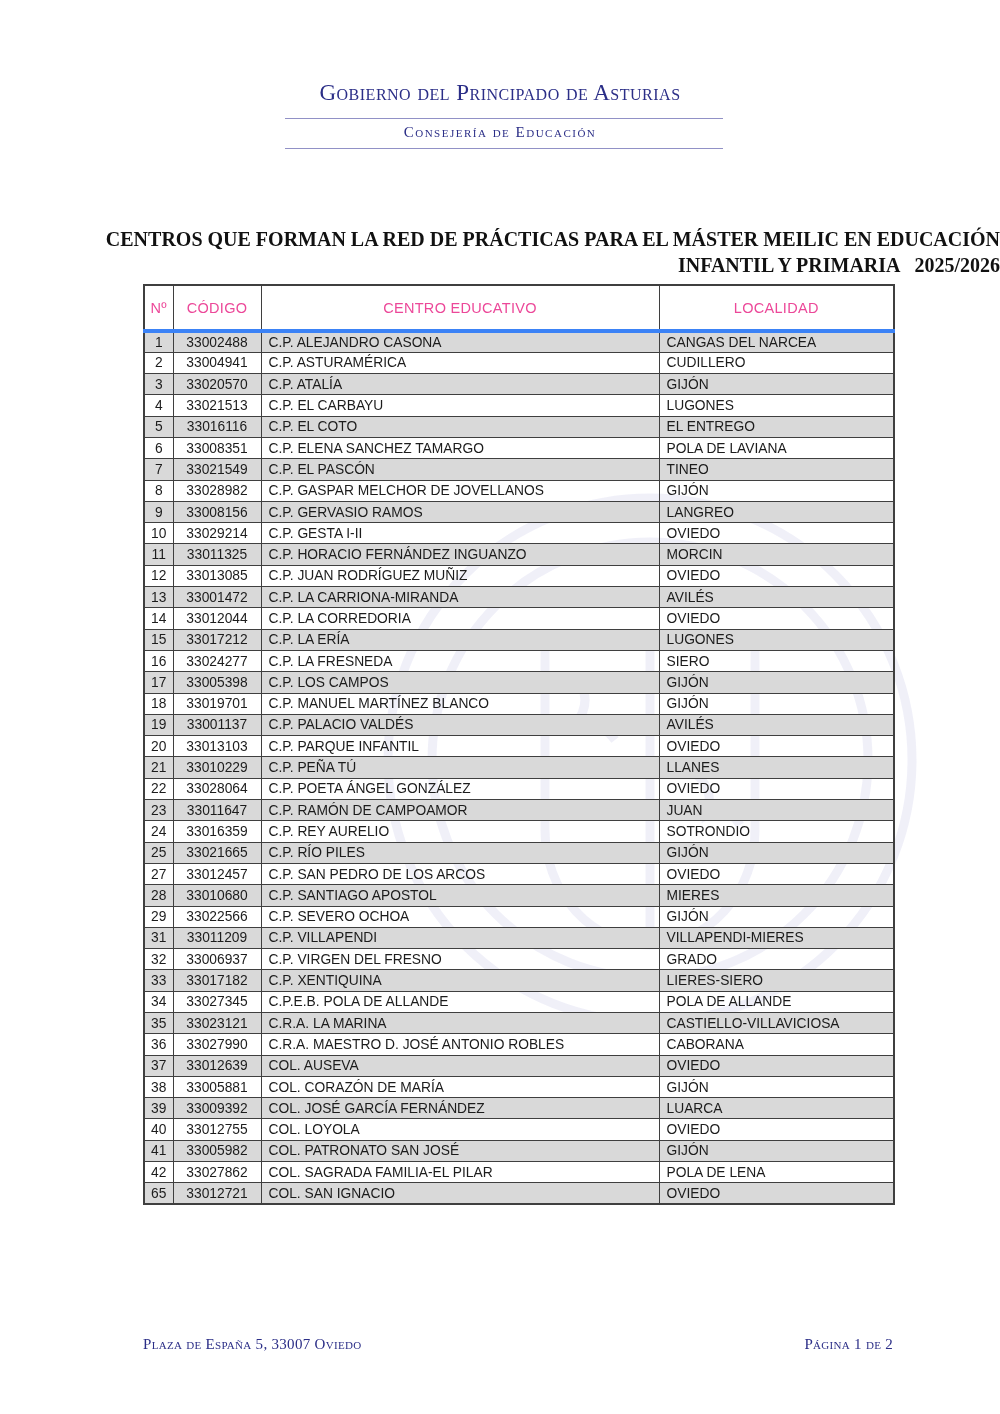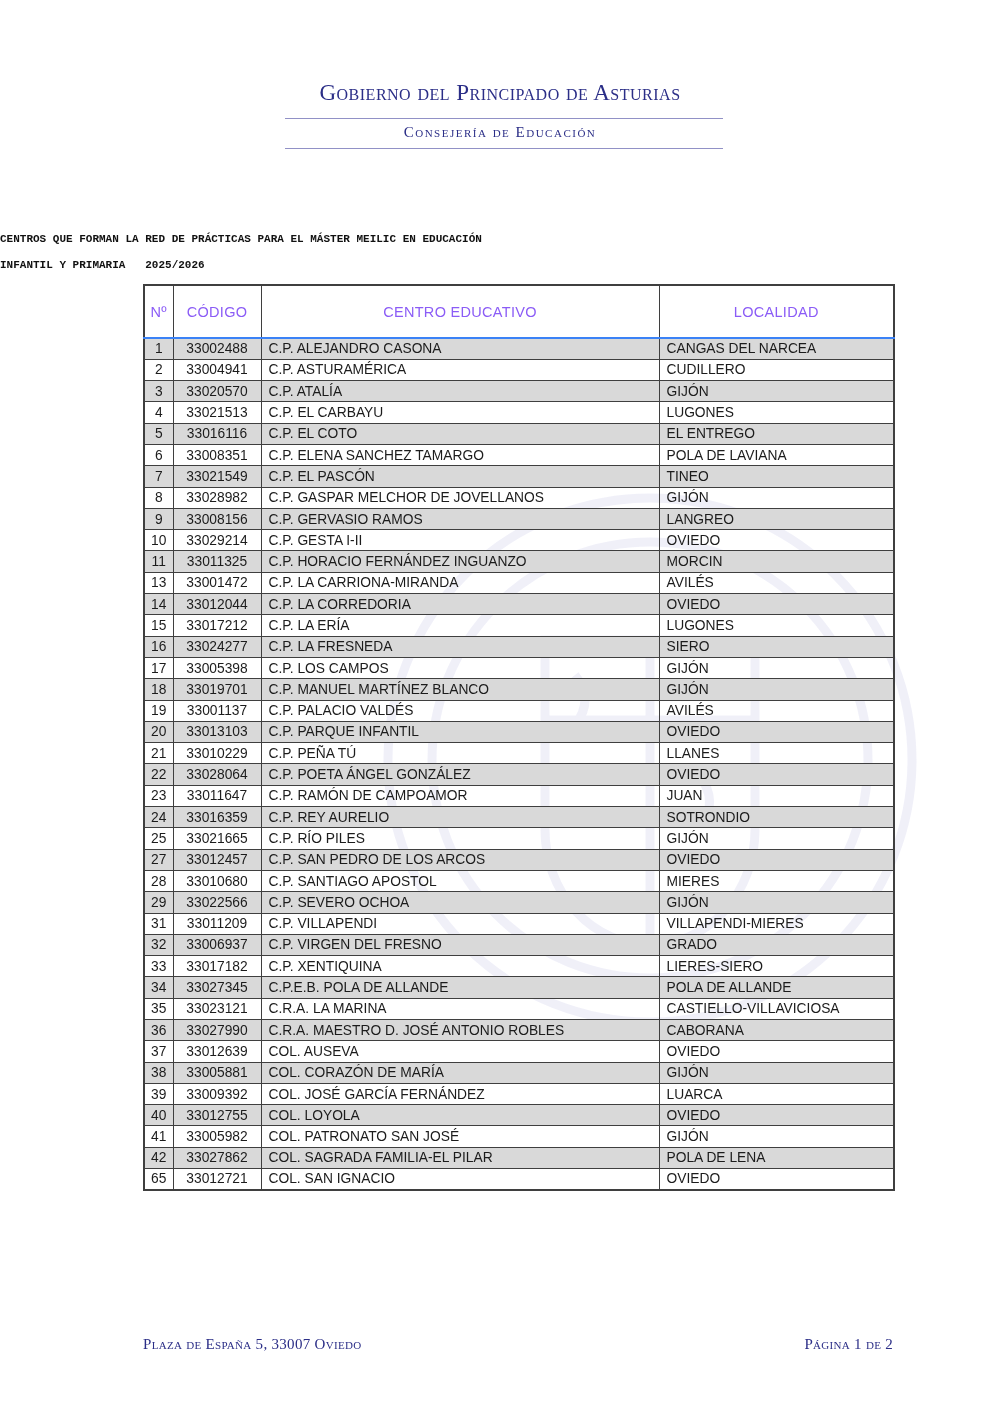--- a/index.html
+++ b/index.html
@@ -38,24 +38,24 @@
     font-family: "Liberation Serif", "DejaVu Serif", serif;
     font-variant: small-caps;
     font-size: 15px;
     letter-spacing: 1.5px;
     color: #2b2e87;
   }
   
   .doc-title {
     position: absolute;
     top: 226px; left: 0; width: 1000px;
-    text-align: left;
-    font-family: Liberation Mono, monospace;
+    text-align: right;
+    font-family: Liberation Serif, serif;
     font-weight: bold;
-    font-size: 11px;
+    font-size: 20px;
     line-height: 26px;
     color: #111111;
     white-space: pre;
   }
   
   .watermark {
     position: absolute;
     left: 360px; top: 470px;
     width: 580px; height: 580px;
     opacity: 0.55;
@@ -73,29 +73,29 @@
     table-layout: fixed;
     width: 750px;
     border: 2px solid #3f3f3f;
   }
   table.centers th, table.centers td {
     border: 1px solid #3f3f3f;
     overflow: hidden;
     white-space: nowrap;
   }
   table.centers thead th {
-    height: 53px;
+    height: 46px;
     font-weight: normal;
     font-size: 14.5px;
     letter-spacing: 0.3px;
-    color: #8b5cf6;
+    color: #ec4899;
     text-align: center;
     vertical-align: middle;
     background: #ffffff;
-    border-bottom: 2px solid #3b82f6;
+    border-bottom: 4px solid #3b82f6;
   }
   table.centers tbody td {
     height: 21.3px;
     font-size: 13.8px;
     color: #1c1c1c;
     vertical-align: middle;
     background: transparent;
   }
   table.centers tbody tr:nth-child(odd) td { background: #d9d9d9; }
   table.centers tbody tr:nth-child(even) td { background: transparent; }
@@ -225,20 +225,26 @@
             <td>C.P. GESTA I-II</td>
             <td>OVIEDO</td>
           </tr>
           <tr>
             <td>11</td>
             <td>33011325</td>
             <td>C.P. HORACIO FERNÁNDEZ INGUANZO</td>
             <td>MORCIN</td>
           </tr>
           <tr>
+            <td>12</td>
+            <td>33013085</td>
+            <td>C.P. JUAN RODRÍGUEZ MUÑIZ</td>
+            <td>OVIEDO</td>
+          </tr>
+          <tr>
             <td>13</td>
             <td>33001472</td>
             <td>C.P. LA CARRIONA-MIRANDA</td>
             <td>AVILÉS</td>
           </tr>
           <tr>
             <td>14</td>
             <td>33012044</td>
             <td>C.P. LA CORREDORIA</td>
             <td>OVIEDO</td>

